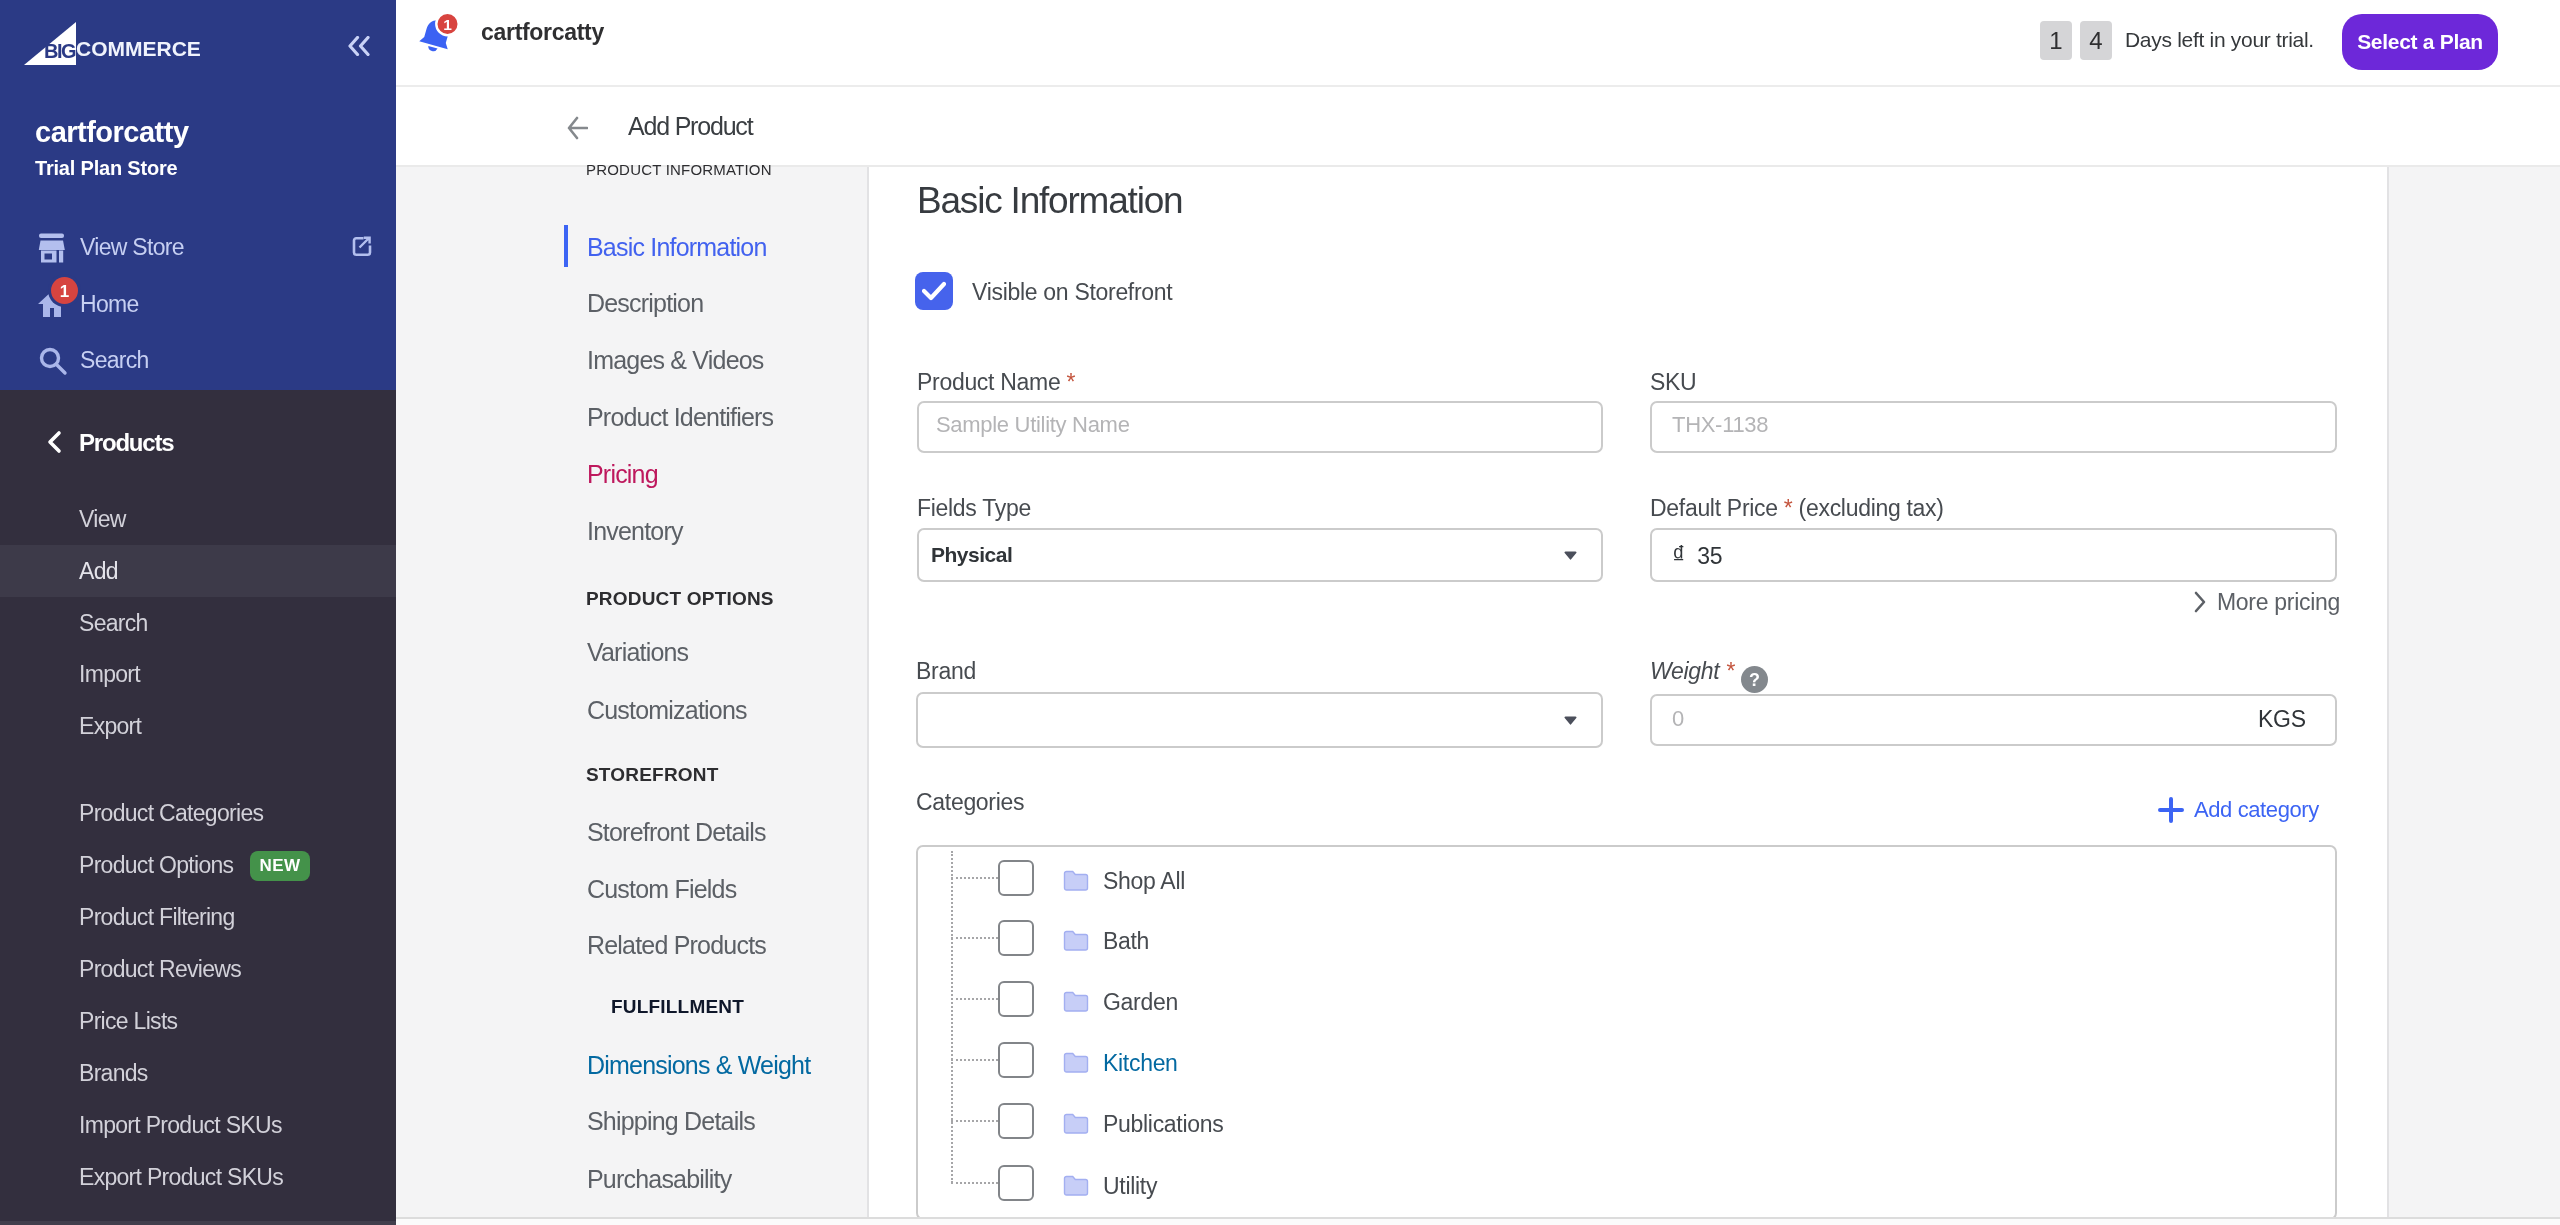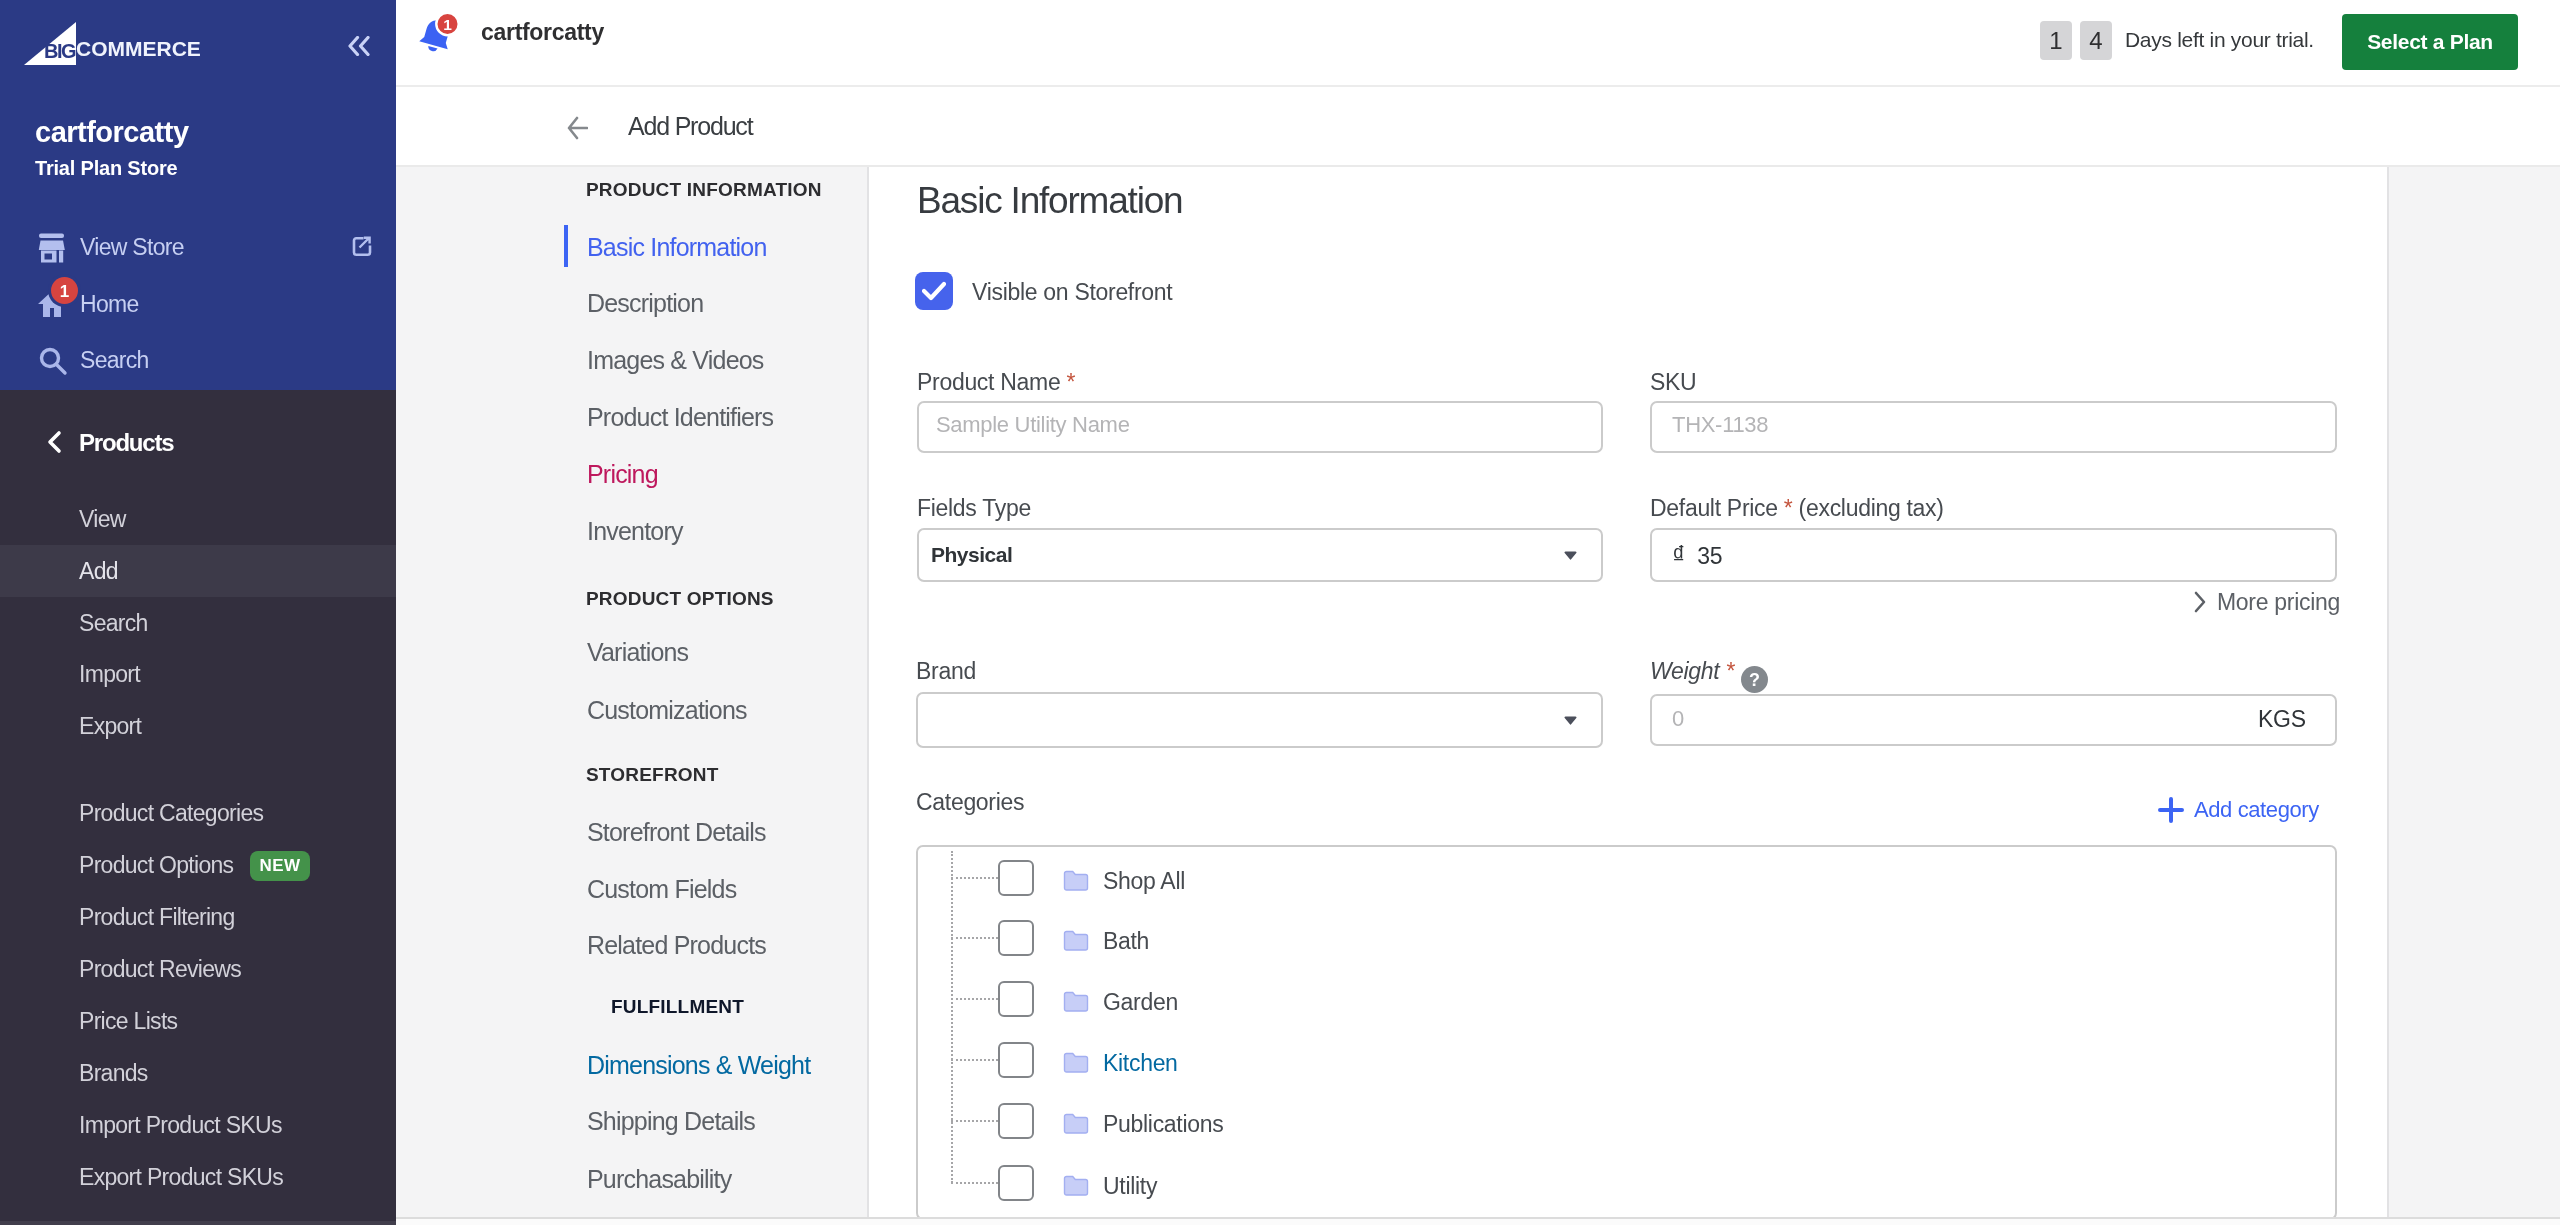--- a/index.html
+++ b/index.html
@@ -83,35 +83,35 @@
     <path d="M16.2 37.5 a4.9 4.9 0 0 0 9.6 0 z" fill="#3b62f3"></path>
   </g>
   <circle cx="33.5" cy="14" r="11.2" fill="#d8443f" stroke="#ffffff" stroke-width="2.4"></circle>
   <text x="33.5" y="20.2" text-anchor="middle" font-family="Liberation Sans" font-size="15.5" font-weight="bold" fill="#fff">1</text>
 </svg>
 <div class="abs nowrap" style="left:481px;top:19px;font-size:23px;font-weight:bold;letter-spacing:-0.3px;color:#2f2f31;">cartforcatty</div>
 
 <div class="abs" style="left:2040px;top:21px;width:32px;height:39px;background:#d5d5d7;border-radius:4px;text-align:center;font-size:24px;color:#2f2f31;line-height:39px;">1</div>
 <div class="abs" style="left:2080px;top:21px;width:32px;height:39px;background:#d5d5d7;border-radius:4px;text-align:center;font-size:24px;color:#2f2f31;line-height:39px;">4</div>
 <div class="abs nowrap" style="left:2125px;top:28px;font-size:21px;letter-spacing:-0.3px;color:#35383b;">Days left in your trial.</div>
-<div class="abs" style="left:2342px;top:14px;width:176px;height:56px;background:#15803d;border-radius:4px;text-align:center;font-size:21px;font-weight:bold;letter-spacing:-0.3px;color:#fff;line-height:56px;">Select a Plan</div>
+<div class="abs" style="left:2342px;top:14px;width:156px;height:56px;background:#6d28d9;border-radius:20px;text-align:center;font-size:21px;font-weight:bold;letter-spacing:-0.3px;color:#fff;line-height:56px;">Select a Plan</div>
 
 <div class="abs" style="left:396px;top:87px;width:2164px;height:80px;background:#fff;border-bottom:2px solid #eaeaea;"></div>
 <svg class="abs" style="left:567px;top:116px;" width="21" height="24" viewBox="0 0 21 24">
   <path d="M10 2 L2 12 L10 22 M2 12 H20" fill="none" stroke="#85898d" stroke-width="2.6" stroke-linecap="round" stroke-linejoin="round"></path>
 </svg>
 <div class="abs nowrap" style="left:628px;top:112px;font-size:25px;letter-spacing:-1.2px;color:#3a3e42;">Add Product</div>
 
 <div class="abs" style="left:396px;top:167px;width:471px;height:1058px;background:#f4f4f5;"></div>
 <div class="abs" style="left:867px;top:167px;width:2px;height:1058px;background:#e2e2e4;"></div>
 <div class="abs" style="left:869px;top:167px;width:1518px;height:1058px;background:#fff;"></div>
 <div class="abs" style="left:2387px;top:167px;width:2px;height:1058px;background:#e2e2e4;"></div>
 <div class="abs" style="left:2389px;top:167px;width:171px;height:1058px;background:#f4f4f5;"></div>
 
-<div class="abs nowrap" style="left:586px;top:179px;font-size:19px;font-weight:bold;letter-spacing:0.2px;color:#2d2d30;">PRODUCT INFORMATION</div>
+<div class="abs nowrap" style="left:586px;top:161px;font-size:15px;font-weight:normal;letter-spacing:0.2px;color:#2d2d30;">PRODUCT INFORMATION</div>
 <div class="abs" style="left:564px;top:225px;width:4px;height:42px;background:#3c64f4;"></div>
 <div class="abs nowrap" style="left:587px;top:233px;font-size:25px;letter-spacing:-0.8px;color:#4262ef;">Basic Information</div>
 <div class="abs nowrap inav" style="left:587px;top:289px;font-size:25px;letter-spacing:-0.8px;color:#5c6066;">Description</div>
 <div class="abs nowrap inav" style="left:587px;top:346px;font-size:25px;letter-spacing:-0.8px;color:#5c6066;">Images &amp; Videos</div>
 <div class="abs nowrap inav" style="left:587px;top:403px;font-size:25px;letter-spacing:-0.8px;color:#5c6066;">Product Identifiers</div>
 <div class="abs nowrap inav" style="left:587px;top:460px;font-size:25px;letter-spacing:-0.8px;color:#be185d;">Pricing</div>
 <div class="abs nowrap inav" style="left:587px;top:517px;font-size:25px;letter-spacing:-0.8px;color:#5c6066;">Inventory</div>
 
 <div class="abs nowrap" style="left:586px;top:588px;font-size:19px;font-weight:bold;letter-spacing:0.2px;color:#2d2d30;">PRODUCT OPTIONS</div>
 <div class="abs nowrap inav" style="left:587px;top:638px;font-size:25px;letter-spacing:-0.8px;color:#5c6066;">Variations</div>

